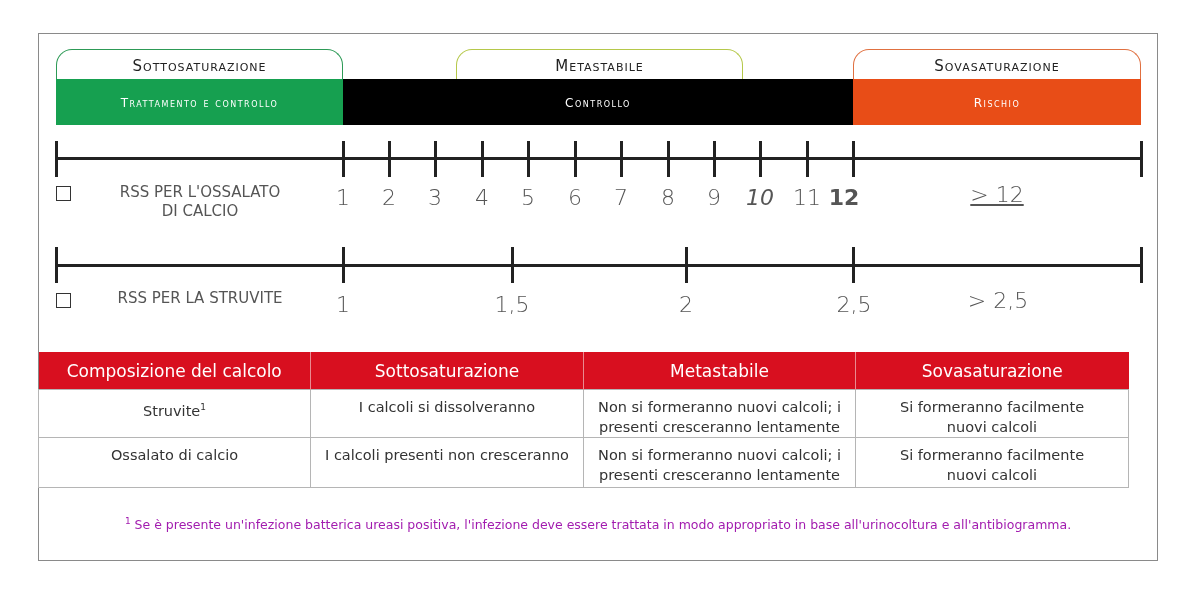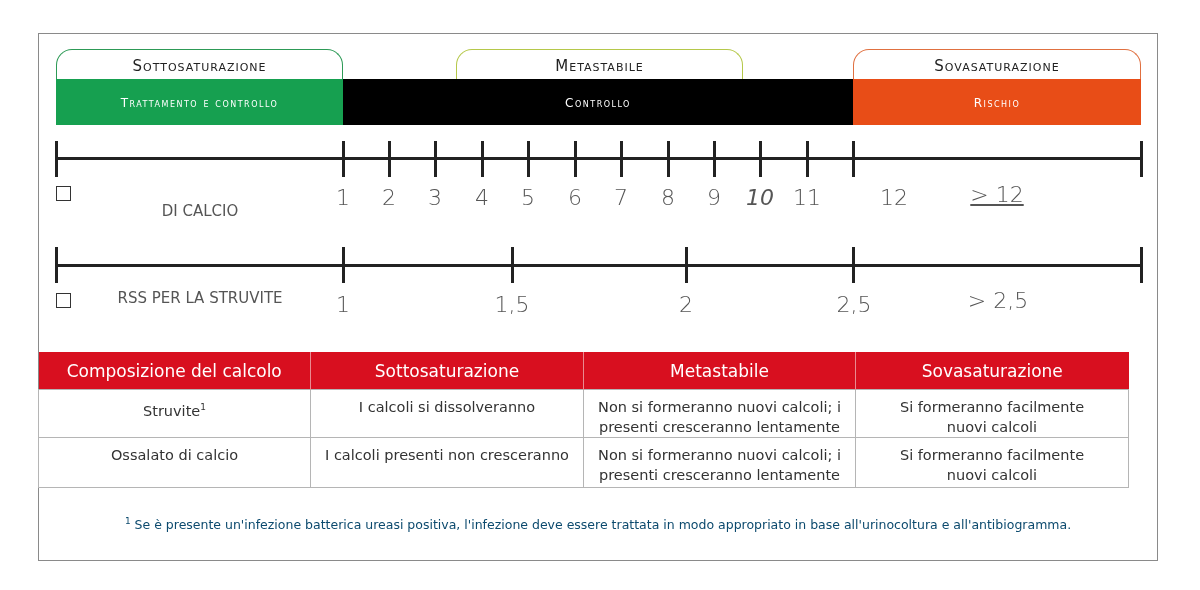--- a/index.html
+++ b/index.html
@@ -11,21 +11,21 @@
   .axis .line { position:absolute; height:2.5px; background:#222; }
   .axis .tick { position:absolute; width:2.5px; height:36px; background:#222; }
   .tlabel { position:absolute; font-size:22px; color:#555; transform:translateX(-50%); white-space:nowrap; font-family:"DejaVu Sans", sans-serif; font-weight:300;}
   .checkbox { position:absolute; width:15px; height:15px; border:1.5px solid #333; box-sizing:border-box; }
   .rowlabel { position:absolute; font-size:15px; color:#555; text-align:center; line-height:19px; }
   table.grid { position:absolute; left:38px; top:352px; width:1090px; border-collapse:collapse; table-layout:fixed; }
   table.grid th { background:#d80f1f; color:#fff; font-weight:normal; font-size:17px; height:37px; border-right:1px solid #e98a90; padding:0; }
   table.grid th:last-child { border-right:none; }
   table.grid td { border:1px solid #b5b5b5; font-size:14.5px; color:#333; text-align:center; vertical-align:top; height:42px; padding:7px 4px 0 4px; line-height:20px; box-sizing:border-box; }
   sup { font-size:9px; }
-  .footnote { position:absolute; left:38px; width:1120px; top:516px; text-align:center; font-size:12.5px; color:#0c4a6e; }
+  .footnote { position:absolute; left:38px; width:1120px; top:516px; text-align:center; font-size:12.5px; color:#a21caf; }
 </style>
 </head>
 <body>
 
 <div class="frame"></div>
 
 <div class="tab" style="left:56px;width:287px;border-color:#2d9a56;">Sottosaturazione</div>
 <div class="tab" style="left:456px;width:287px;border-color:#b5c84a;">Metastabile</div>
 <div class="tab" style="left:853px;width:288px;border-color:#e07040;">Sovasaturazione</div>
 
@@ -45,35 +45,35 @@
   <div class="tick" style="left:620px;top:141px;"></div>
   <div class="tick" style="left:667px;top:141px;"></div>
   <div class="tick" style="left:713px;top:141px;"></div>
   <div class="tick" style="left:759px;top:141px;"></div>
   <div class="tick" style="left:806px;top:141px;"></div>
   <div class="tick" style="left:852px;top:141px;"></div>
   <div class="tick" style="left:1140px;top:141px;"></div>
 </div>
 <div class="checkbox" style="left:56px;top:186px;"></div>
 <div class="rowlabel" style="left:100px;top:183px;width:200px;">
-  <br>
+  <span>RSS PER L'OSSALATO</span><br>
   <span>DI CALCIO</span>
 </div>
 <span class="tlabel" style="left:343px;top:185px;">1</span>
 <span class="tlabel" style="left:389px;top:185px;">2</span>
 <span class="tlabel" style="left:435px;top:185px;">3</span>
 <span class="tlabel" style="left:482px;top:185px;">4</span>
 <span class="tlabel" style="left:528px;top:185px;">5</span>
 <span class="tlabel" style="left:575px;top:185px;">6</span>
 <span class="tlabel" style="left:621px;top:185px;">7</span>
 <span class="tlabel" style="left:668px;top:185px;">8</span>
 <span class="tlabel" style="left:714px;top:185px;">9</span>
 <span class="tlabel" style="left:760px;top:185px;font-style:italic;">10</span>
 <span class="tlabel" style="left:807px;top:185px;">11</span>
-<span class="tlabel" style="left:894px;top:185px;">12</span>
+<span class="tlabel" style="left:844px;top:185px;font-weight:bold;">12</span>
 <span class="tlabel" style="left:997px;top:182px;text-decoration:underline;">&gt; 12</span>
 
 <div class="axis" style="left:0;top:0;">
   <div class="line" style="left:56px;top:264px;width:1086px;"></div>
   <div class="tick" style="left:55px;top:247px;"></div>
   <div class="tick" style="left:342px;top:247px;"></div>
   <div class="tick" style="left:511px;top:247px;"></div>
   <div class="tick" style="left:685px;top:247px;"></div>
   <div class="tick" style="left:852px;top:247px;"></div>
   <div class="tick" style="left:1140px;top:247px;"></div>

